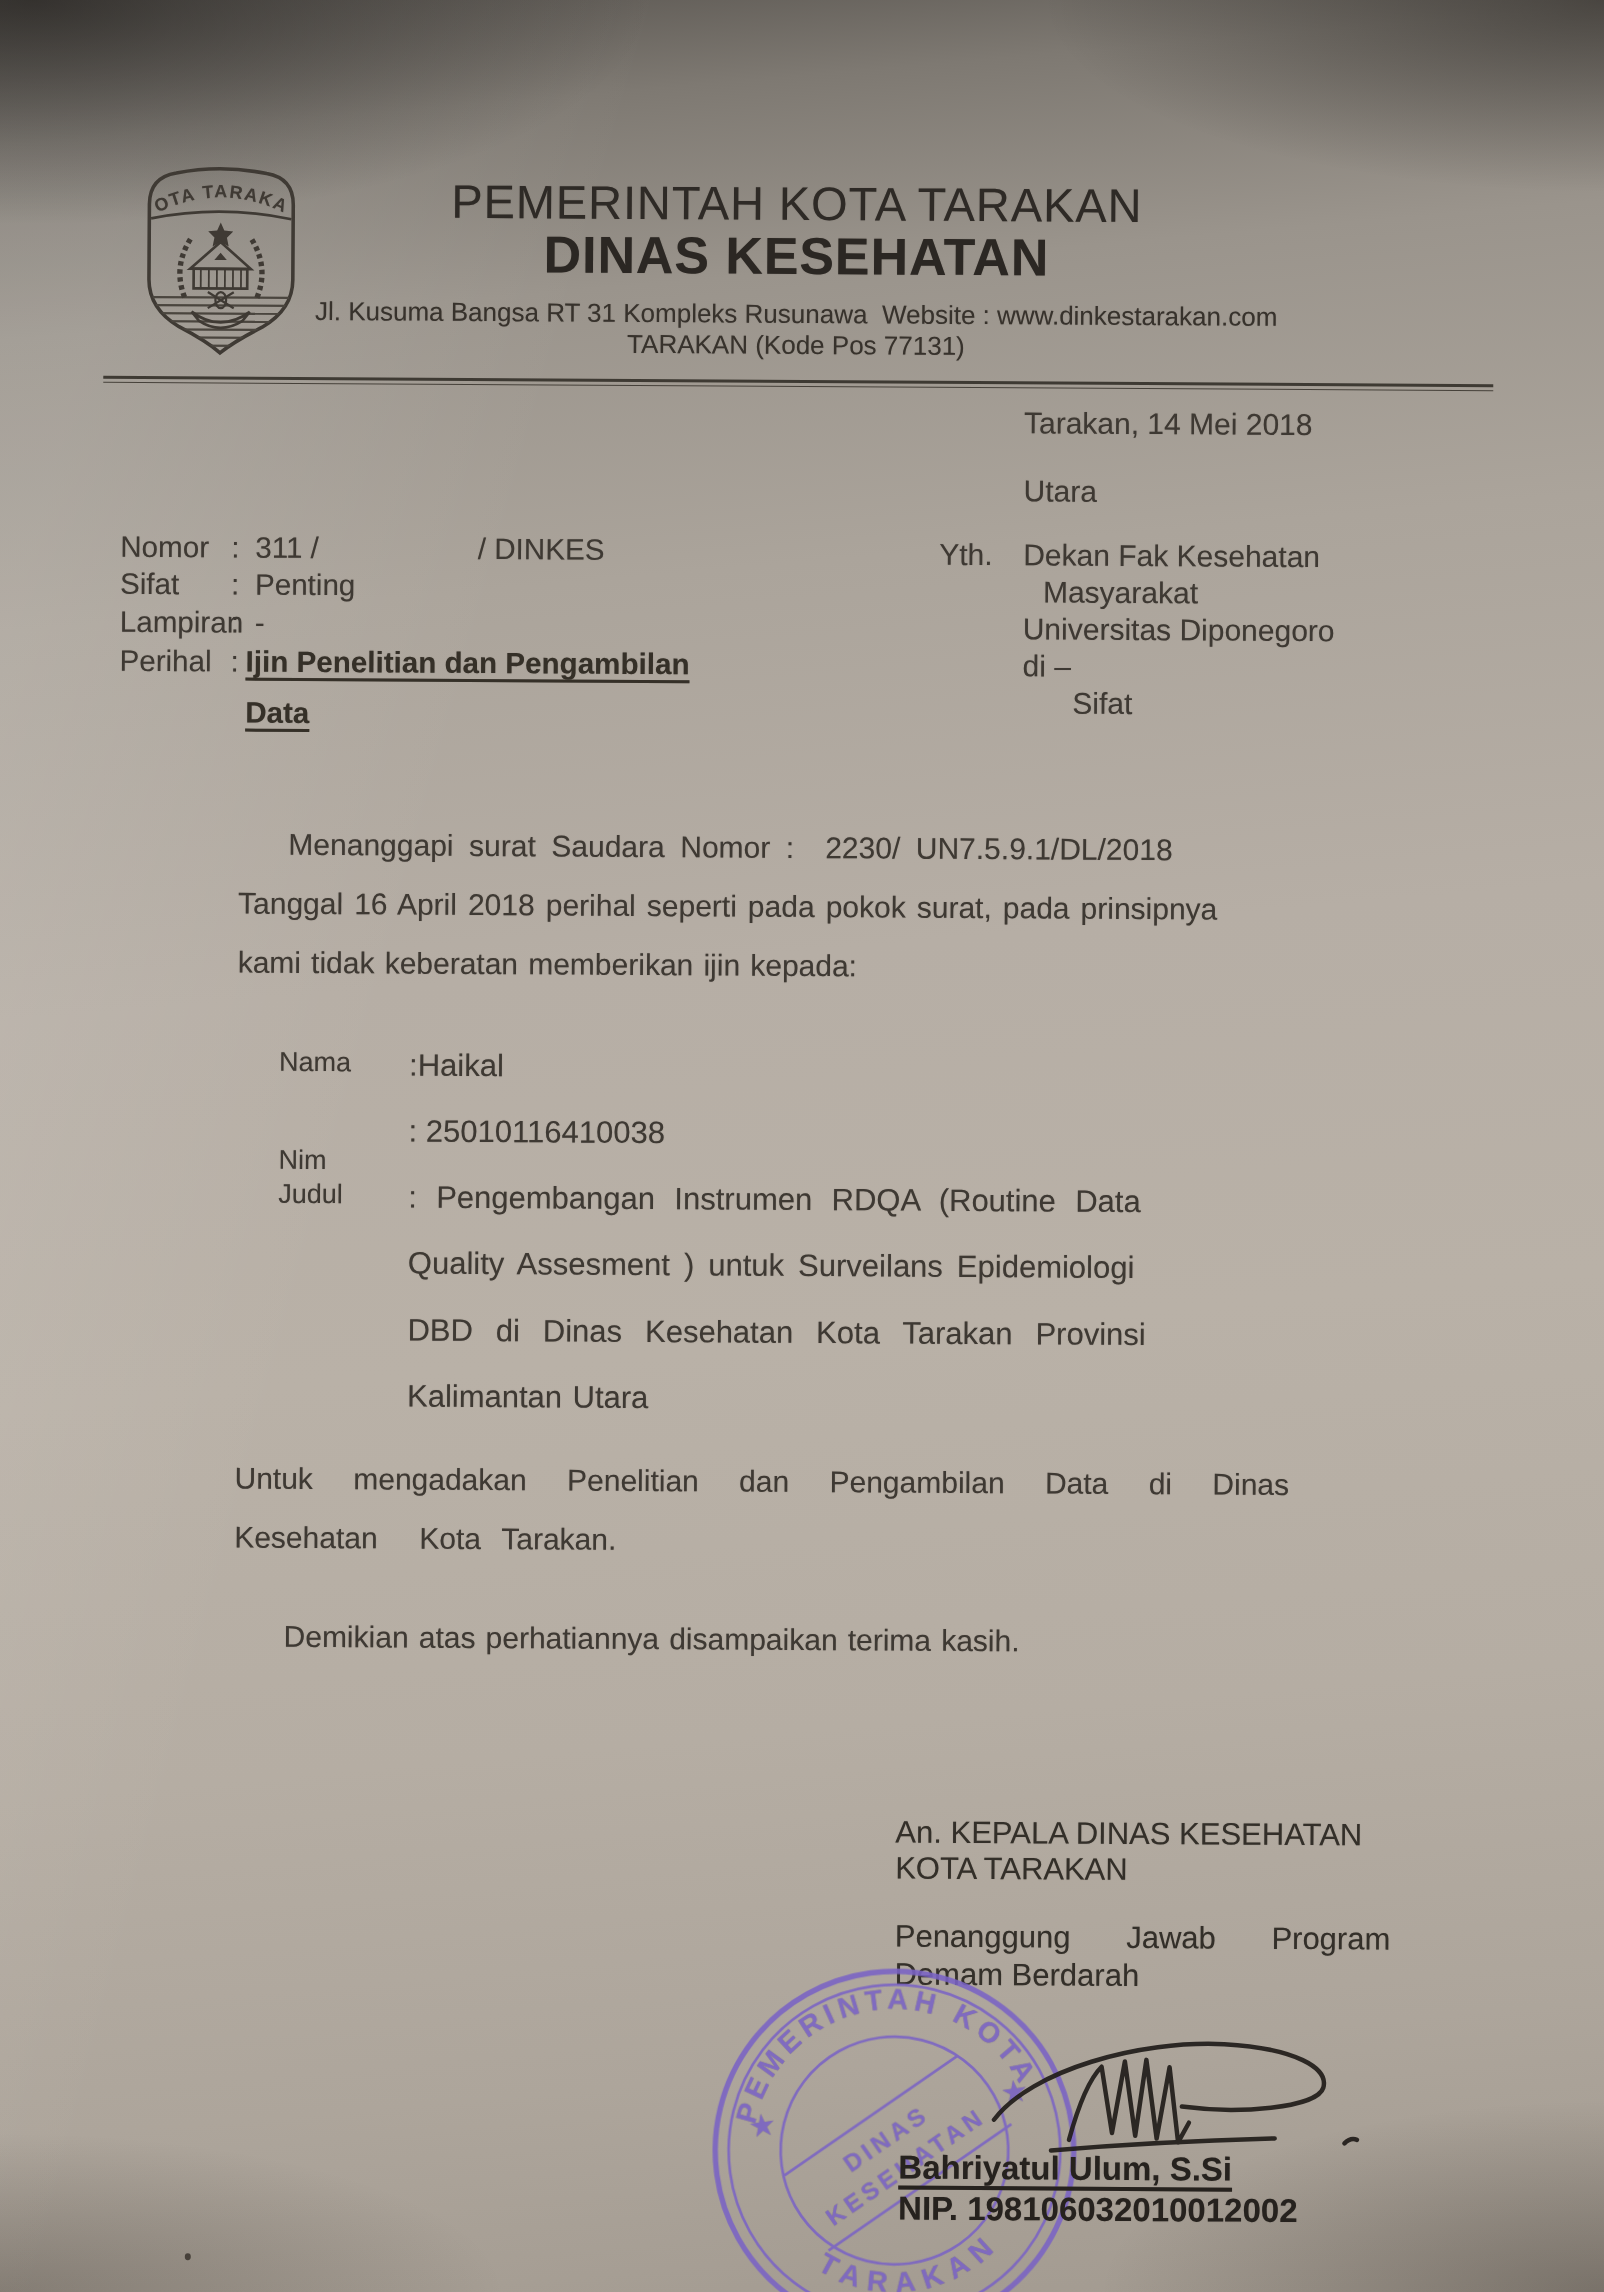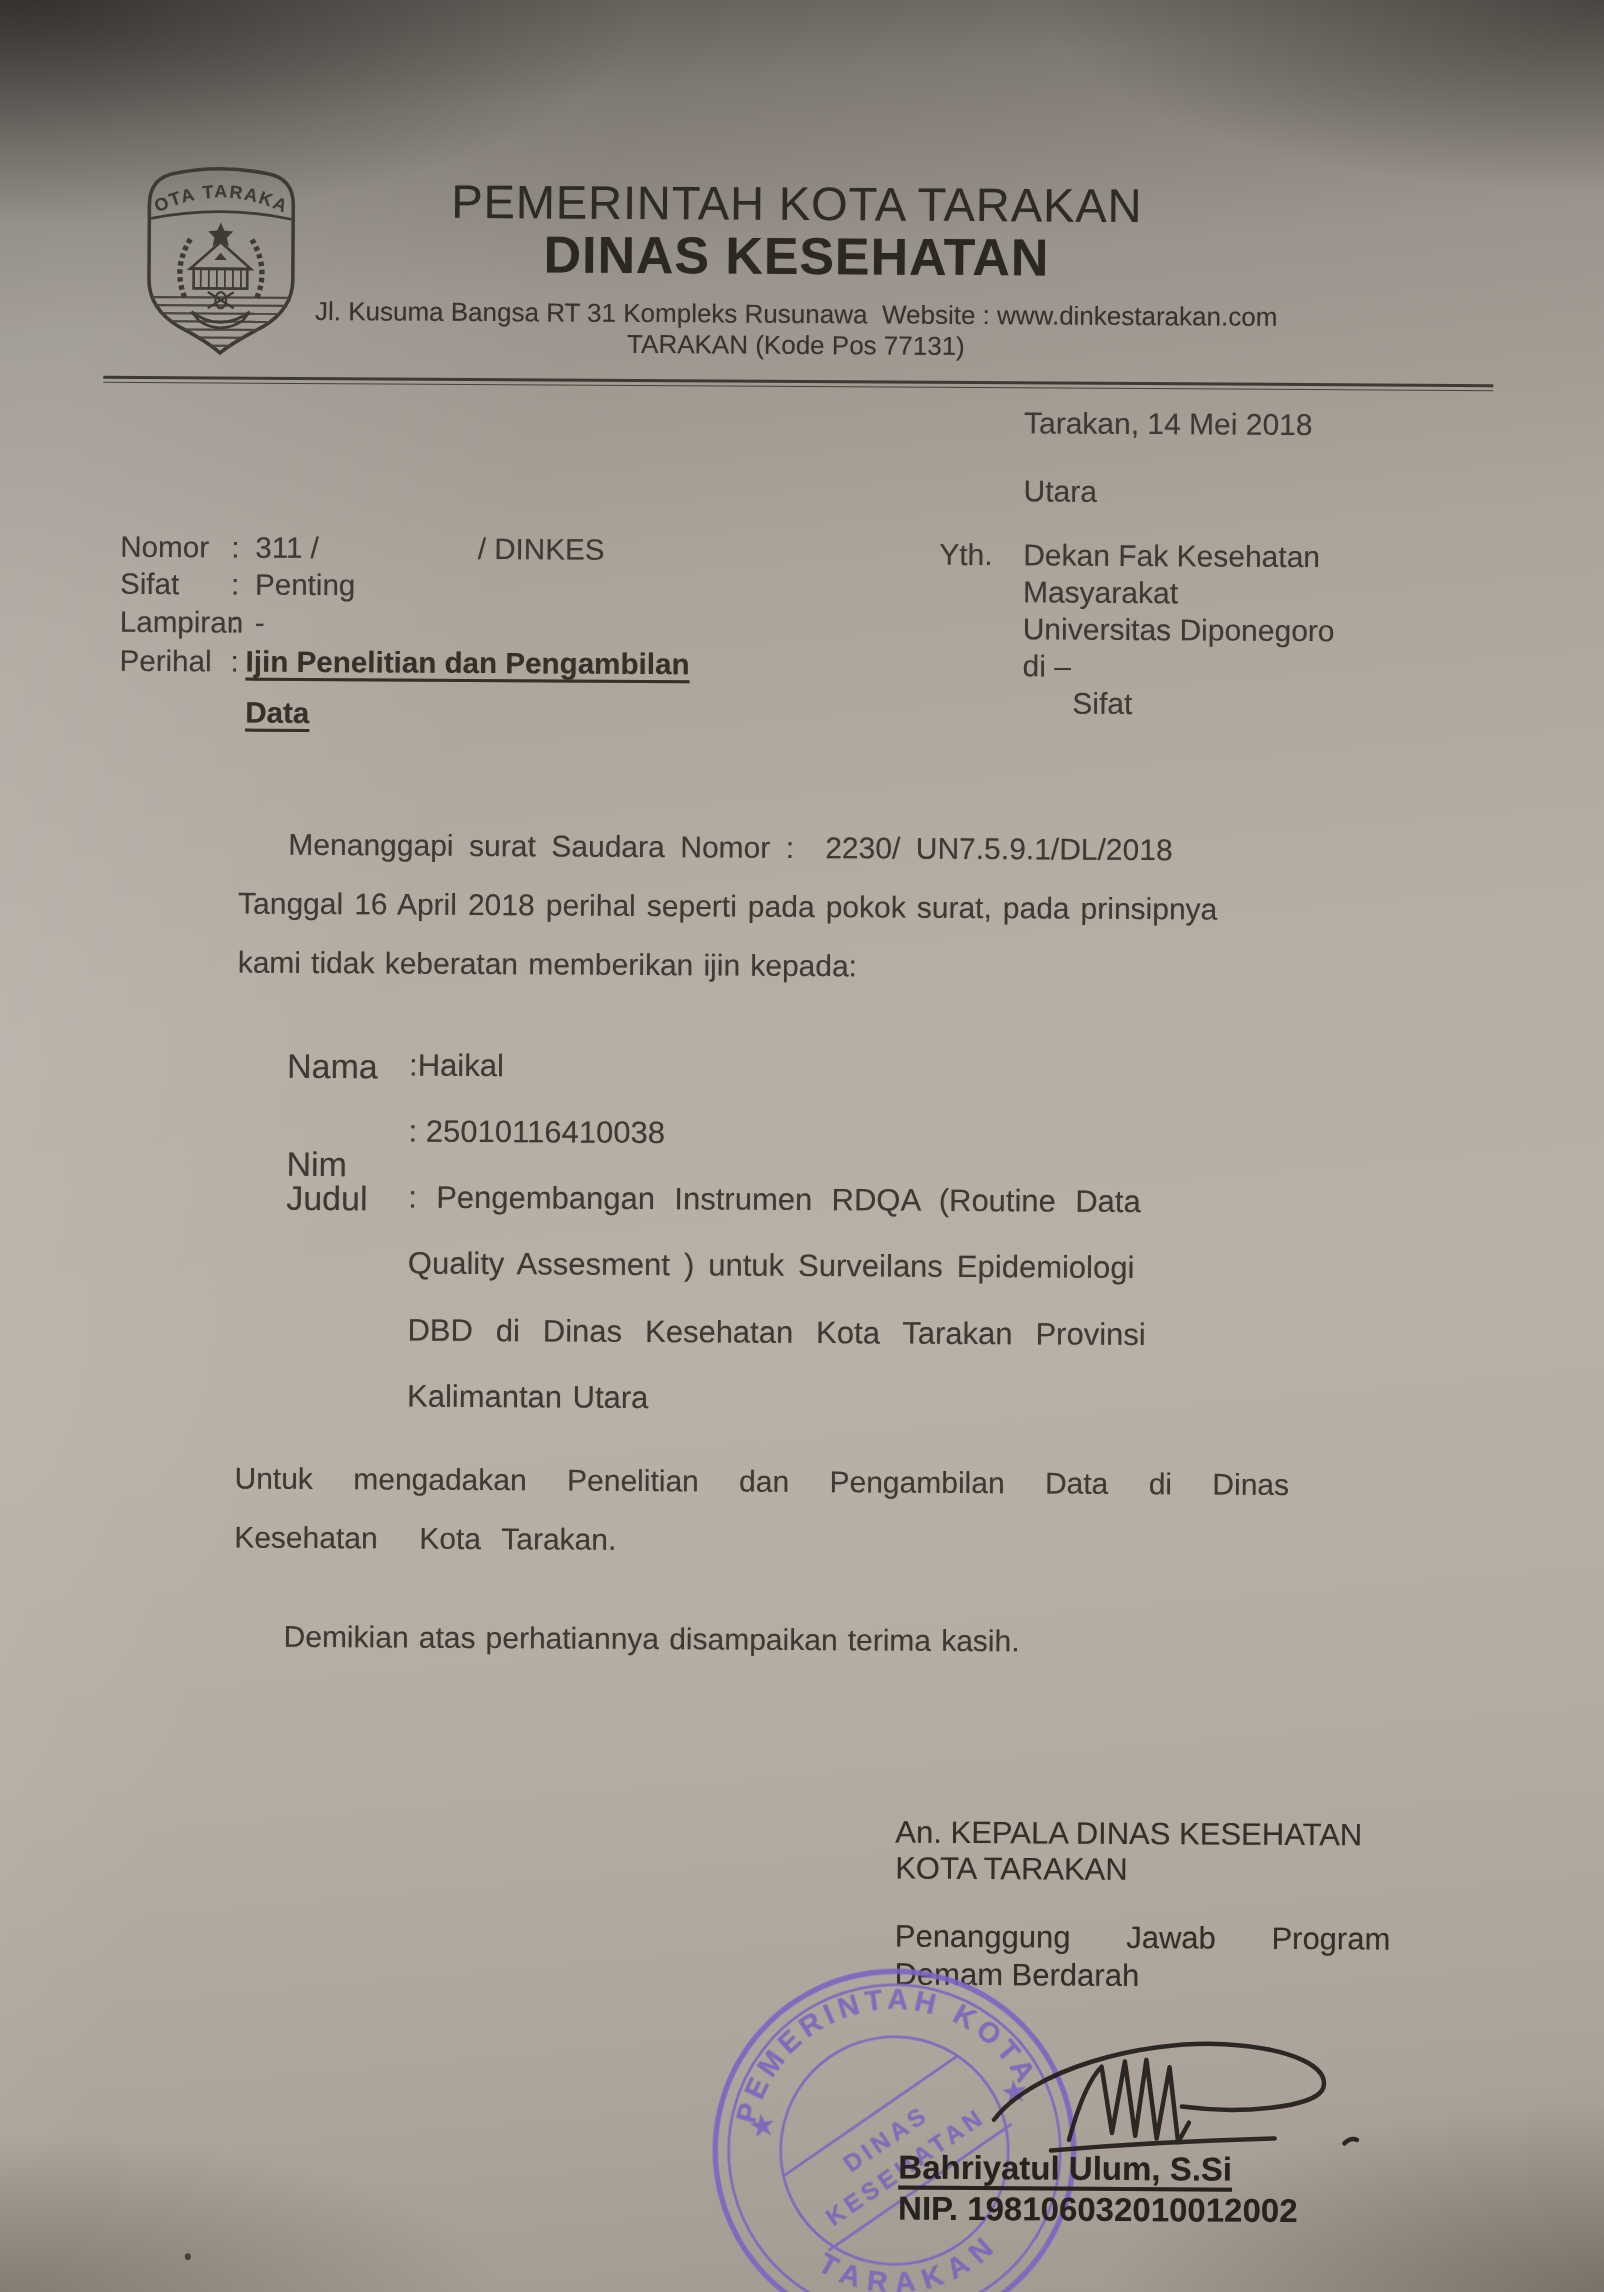--- a/index.html
+++ b/index.html
@@ -38,21 +38,21 @@
 
   
   .yth{top:537px;left:937px;font-size:30px;}
   .rcp{left:1021px;font-size:30px;}
 
   
   .b{left:238px;font-size:30px;}
   .indent{padding-left:50px;}
   .ws2{word-spacing:1.8px;} .ws3{word-spacing:2.7px;} .ws6{word-spacing:5.4px;} .ws8{word-spacing:7.2px;}
   .ws12{word-spacing:10.7px;} .ws14{word-spacing:12.5px;} .ws16{word-spacing:14.3px;} .ws36{word-spacing:32px;} .ws52{word-spacing:47px;}
-  .d-label{position:absolute;left:288px;font-size:34px;}
+  .d-label{position:absolute;left:280px;font-size:27px;}
   .d-value{position:absolute;left:410px;font-size:31px;white-space:pre;}
 
   
   .sig{left:901px;font-size:31px;color:#332f29;}
   .sig-name{left:906px;top:2148px;font-size:33px;font-weight:bold;color:#26221e;
             text-decoration:underline;text-decoration-thickness:3.6px;text-underline-offset:7.2px;}
   .sig-nip {left:906px;top:2189px;font-size:33px;font-weight:bold;color:#26221e;}
 
   .stamp-svg{position:absolute;left:712px;top:1960px;width:380px;height:380px;opacity:0.88;filter:blur(0.4px);}
   .autograph-svg{position:absolute;left:976px;top:2013px;width:403px;height:161px;}
@@ -128,21 +128,21 @@
     <div class="meta-colon line" style="top:609px;">:</div>
     <div class="meta-value line" style="top:609px;">-</div>
 
     <div class="meta-label line" style="top:648px;">Perihal</div>
     <div class="meta-colon line" style="top:648px;">:</div>
     <div class="meta-value perihal-bold line" style="top:648px;left:244px;">Ijin Penelitian dan Pengambilan</div>
     <div class="meta-value perihal-bold line" style="top:690px;left:244px;margin-top:9px;">Data</div>
 
     <div class="abs yth line">Yth.</div>
     <div class="abs rcp line" style="top:537px;">Dekan Fak Kesehatan</div>
-    <div class="abs rcp line" style="top:574px;">Masyarakat</div>
+    <div class="abs rcp line" style="top:574px;margin-left:20px;">Masyarakat</div>
     <div class="abs rcp line" style="top:611px;">Universitas Diponegoro</div>
     <div class="abs rcp line" style="top:648px;">di –</div>
     <div class="abs rcp line" style="top:685px;left:1071px;">Sifat</div>
 
     <div class="abs b indent ws8 line" style="top:831px;">Menanggapi surat Saudara Nomor :  2230/ UN7.5.9.1/DL/2018</div>
     <div class="abs b ws3 line" style="top:890px;">Tanggal 16 April 2018 perihal seperti pada pokok surat, pada prinsipnya</div>
     <div class="abs b ws2 line" style="top:949px;">kami tidak keberatan memberikan ijin kepada:</div>
 
     <div class="d-label line" style="top:1050px;">Nama</div>
     <div class="d-value line" style="top:1050px;">:Haikal</div>

